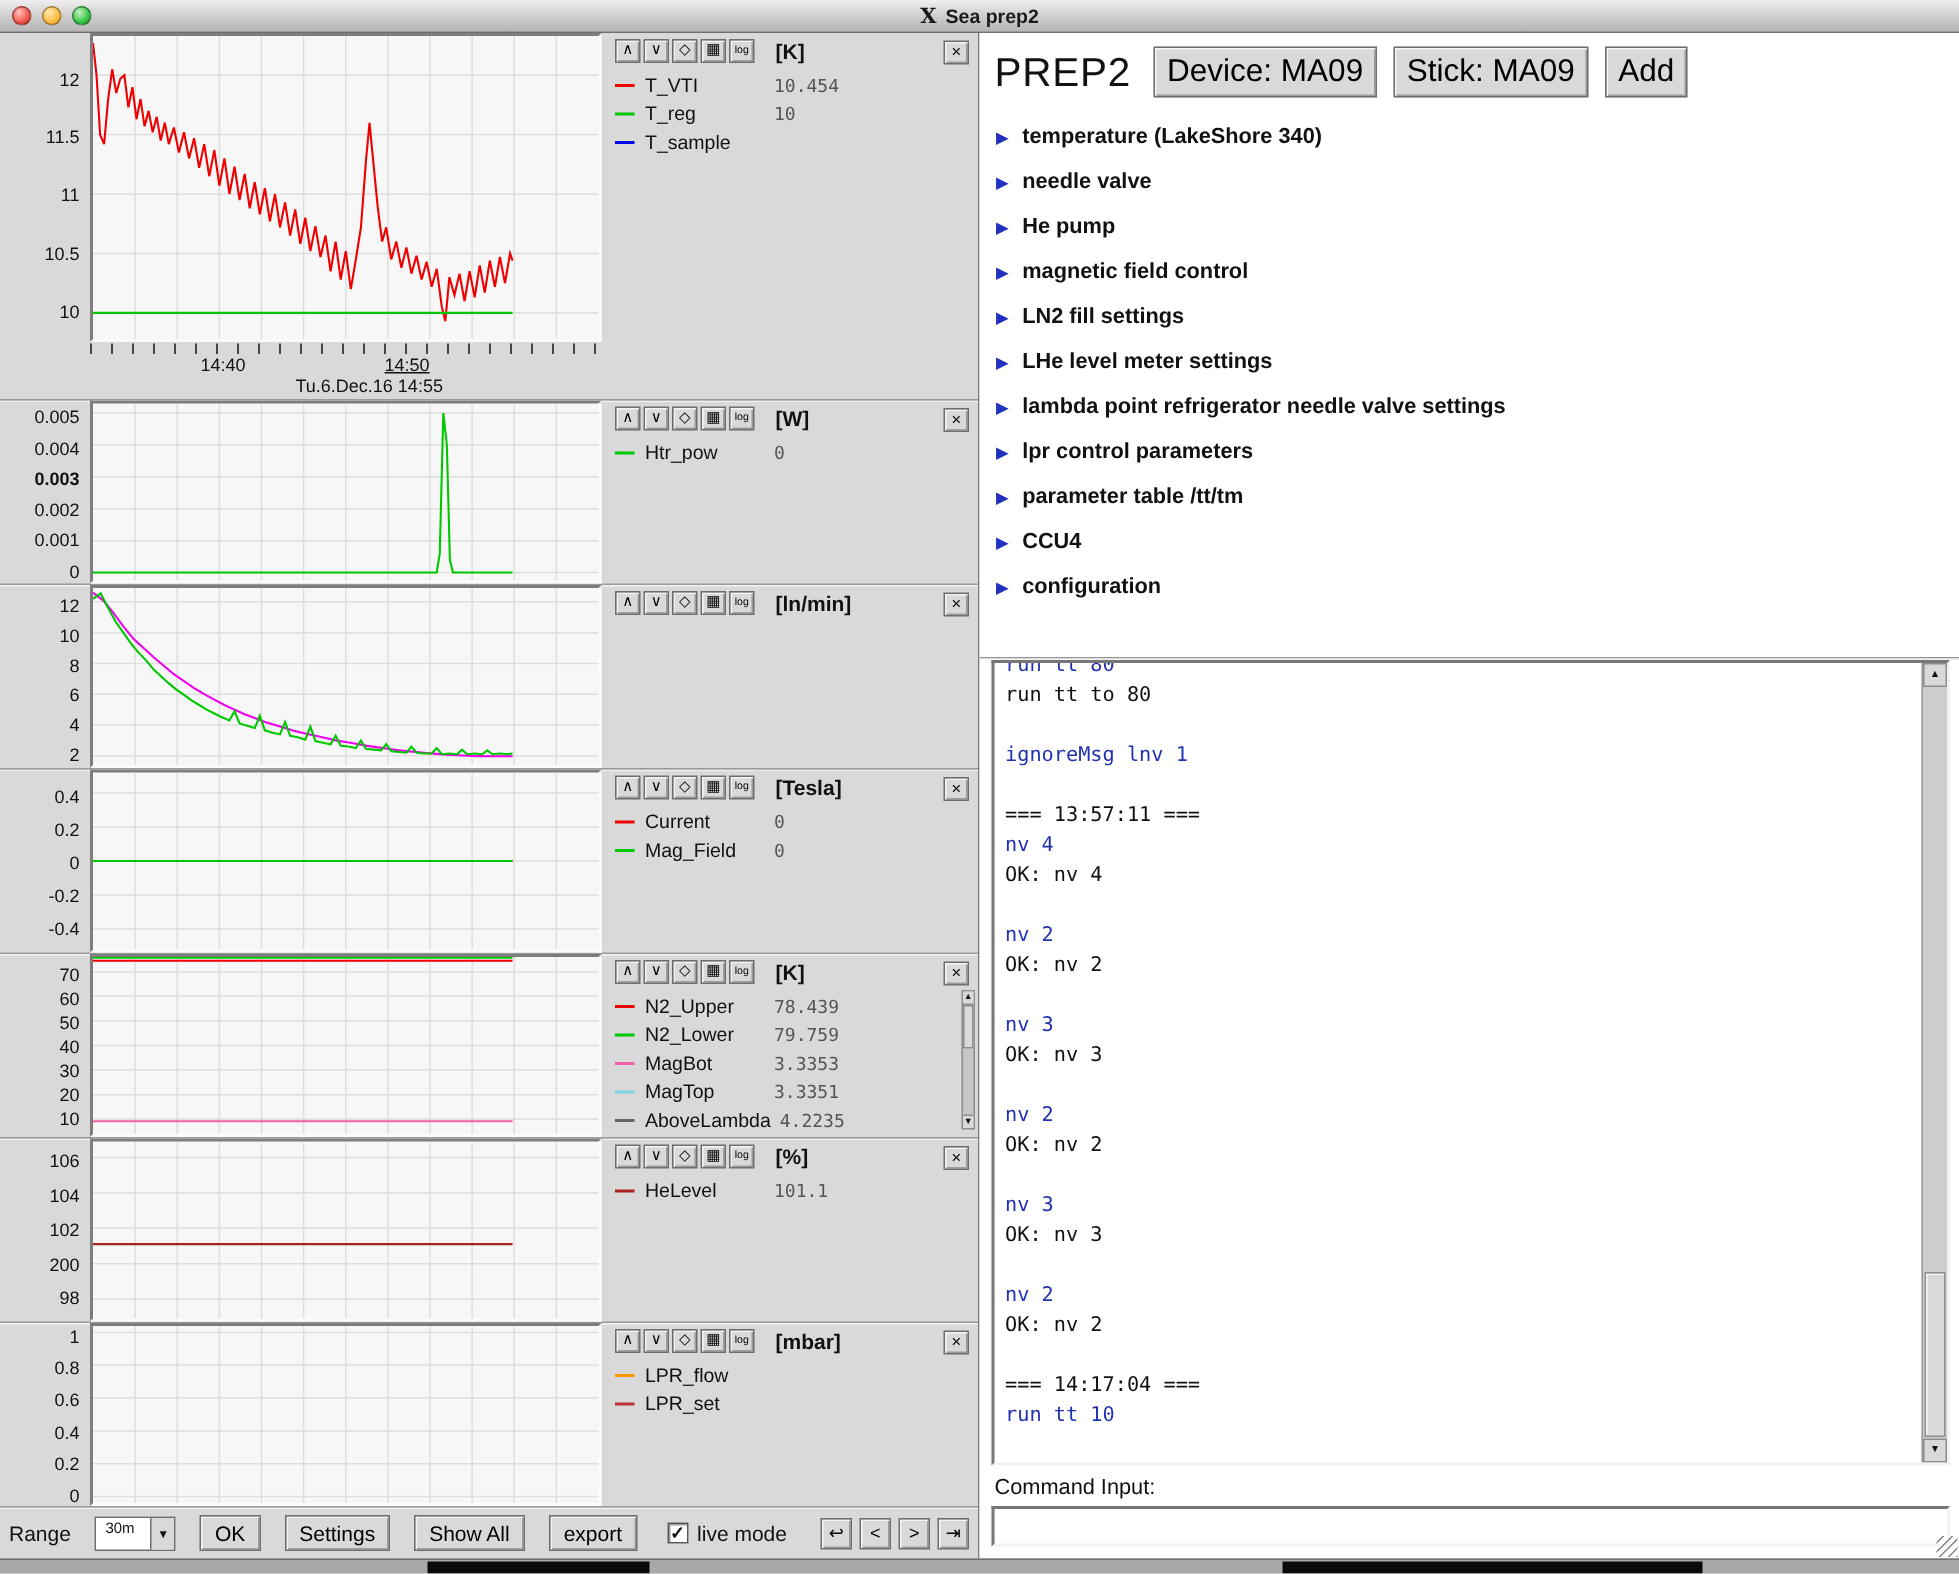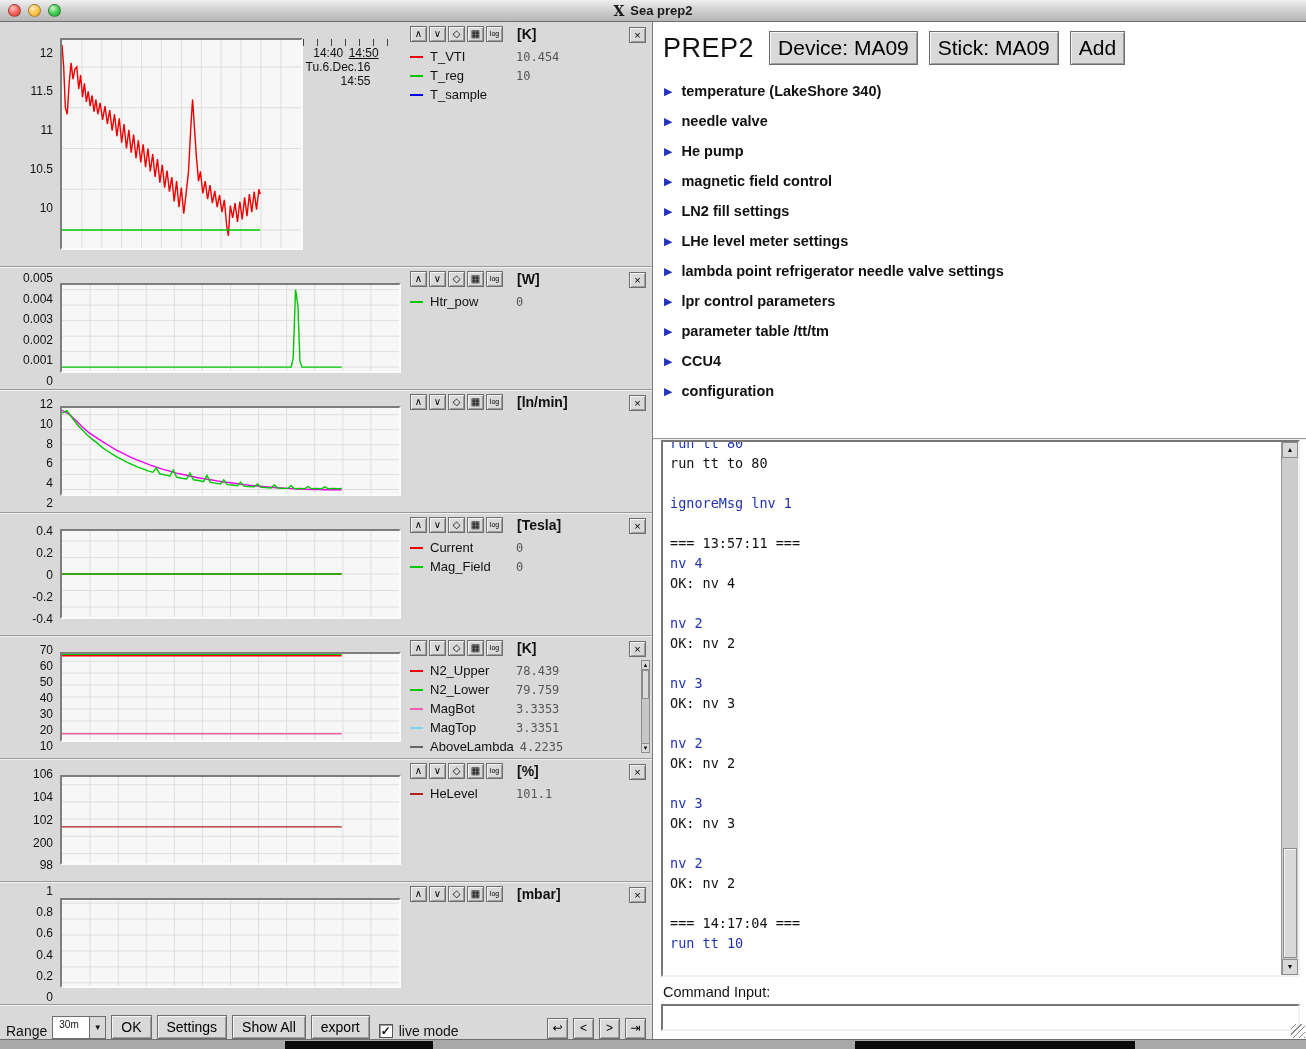--- a/index.html
+++ b/index.html
@@ -19,21 +19,21 @@
 .leftcol{width:653px;border-right:1px solid #7d7d7d;display:flex;flex-direction:column;background:#d9d9d9}
 .rpanel{flex:1;display:flex;flex-direction:column;background:#ffffff}
 
 #charts{display:flex;flex-direction:column}
 .chart-row{display:flex;height:123px;border-top:1px solid #9a9a9a;box-shadow:inset 0 1px 0 #f2f2f2;background:#d9d9d9}
 .chart-row.first{height:244px;border-top:none;box-shadow:none}
 .yaxis{width:60px;position:relative;font-size:12px}
 .yaxis-inner{position:absolute;top:4px;bottom:4px;left:0;right:7px}
 .first .yaxis-inner{bottom:42px}
 .yaxis-inner span{position:absolute;right:0;white-space:nowrap}
-.plotcol{width:341px;display:flex;flex-direction:row;padding:16px 0}
+.plotcol{width:341px;display:flex;flex-direction:column;padding:0 0}
 .plot{flex:1;background:#f7f7f7;border:2px solid;border-color:#7d7d7d #fbfbfb #fbfbfb #7d7d7d;position:relative}
 .plot svg{position:absolute;inset:0;width:100%;height:100%}
 .xaxis{height:38px;font-size:12px}
 .ticksrow{height:7px;margin-top:1px;background:repeating-linear-gradient(90deg,#444 0 1px,transparent 1px 14px)}
 .xlabels{height:14px;position:relative}
 .xlabels span{position:absolute;transform:translateX(-50%);white-space:nowrap}
 .xdate{width:69%;text-align:right;height:14px}
 
 .legend{flex:1;position:relative;padding:4px 4px 0 9px}
 .ltoolbar{display:flex;align-items:center;gap:2px}
@@ -45,21 +45,21 @@
 .srow{display:flex;align-items:center;height:19px;font-size:13px}
 .dash{width:13px;height:2px;margin-right:7px;flex:none}
 .sname{min-width:80px;white-space:nowrap;margin-right:6px}
 .sval{font-family:"DejaVu Sans Mono",monospace;font-size:12px;color:#555;white-space:nowrap}
 .lscroll{position:absolute;right:2px;top:24px;bottom:5px;width:9px;background:#c6c6c6;border:1px solid #8d8d8d;display:flex;flex-direction:column}
 .lsb{height:9px;font-size:6px;line-height:8px;text-align:center;background:#d9d9d9;border-bottom:1px solid #8d8d8d;cursor:default}
 .lsb.down{border-bottom:none;border-top:1px solid #8d8d8d}
 .lstrough{flex:1;position:relative}
 .lsthumb{position:absolute;left:0;right:0;top:0;height:40%;background:#d9d9d9;border:1px solid #8d8d8d}
 
-.bottombar{height:35px;display:flex;align-items:flex-end;gap:5px;padding:0 6px;border-top:1px solid #9a9a9a;box-shadow:inset 0 1px 0 #f2f2f2}
+.bottombar{height:35px;display:flex;align-items:center;gap:16px;padding:0 6px;border-top:1px solid #9a9a9a;box-shadow:inset 0 1px 0 #f2f2f2}
 .rlabel{font-size:14px}
 .combo{display:flex;align-items:stretch;height:23px;border:1px solid #6e6e6e;background:#fff;cursor:default}
 .combo-val{padding:2px 6px 0 6px;min-width:36px;font-size:10px}
 .combo-arrow{width:16px;background:#d9d9d9;border-left:1px solid #6e6e6e;font-size:8px;display:flex;align-items:center;justify-content:center}
 .btn{background:#d9d9d9;border:1px solid #6e6e6e;box-shadow:inset 1px 1px 0 #f4f4f4,inset -1px -1px 0 #9c9c9c;font-size:14px;padding:3px 9px;font-family:inherit;cursor:default;white-space:nowrap}
 .cbwrap{display:flex;align-items:center;gap:6px;margin-left:4px}
 .cb{width:14px;height:14px;background:#fff;border:1px solid #555;box-shadow:inset 1px 1px 0 #9c9c9c;font-size:12px;line-height:12px;text-align:center;font-weight:bold;cursor:default}
 #navbtns{margin-left:auto;display:flex;gap:5px}
 .nbtn{width:21px;height:21px;background:#d9d9d9;border:1px solid #6e6e6e;box-shadow:inset 1px 1px 0 #f4f4f4,inset -1px -1px 0 #9c9c9c;font-size:12px;line-height:17px;text-align:center;padding:0;cursor:default;font-family:inherit}
 
@@ -176,21 +176,21 @@
                 <span class="sval"></span>
               </div>
             </div>
           </div>
         </div>
         <div class="chart-row">
           <div class="yaxis">
             <div class="yaxis-inner">
               <span style="top: calc(5.41% - 6px);">0.005</span>
               <span style="top: calc(23.42% - 6px);">0.004</span>
-              <span style="top: calc(41.44% - 6px);">0.003</span>
+              <span style="top: calc(41.44% - 6px); font-weight: bold;">0.003</span>
               <span style="top: calc(59.46% - 6px);">0.002</span>
               <span style="top: calc(77.48% - 6px);">0.001</span>
               <span style="top: calc(95.5% - 6px);">0</span>
             </div>
           </div>
           <div class="plotcol">
             <div class="plot">
               <svg viewBox="0 0 1000 1000" preserveAspectRatio="none">
                 <line x1="83.33333333333333" y1="0" x2="83.33333333333333" y2="1000" stroke="#dedede" stroke-width="1" vector-effect="non-scaling-stroke"></line>
                 <line x1="166.66666666666666" y1="0" x2="166.66666666666666" y2="1000" stroke="#dedede" stroke-width="1" vector-effect="non-scaling-stroke"></line>
@@ -512,20 +512,32 @@
           <div class="legend">
             <div class="ltoolbar">
               <button class="tbtn">∧</button>
               <button class="tbtn">∨</button>
               <button class="tbtn">◇</button>
               <button class="tbtn">▦</button>
               <button class="tbtn txt">log</button>
               <span class="unit">[mbar]</span>
             </div>
             <button class="closebtn">×</button>
+            <div class="slist">
+              <div class="srow">
+                <span class="dash" style="background: rgb(255, 153, 0);"></span>
+                <span class="sname">LPR_flow</span>
+                <span class="sval"></span>
+              </div>
+              <div class="srow">
+                <span class="dash" style="background: rgb(187, 51, 51);"></span>
+                <span class="sname">LPR_set</span>
+                <span class="sval"></span>
+              </div>
+            </div>
           </div>
         </div>
       </div>
     <div class="bottombar">
       <span class="rlabel">Range</span>
       <div class="combo">
         <span class="combo-val">30m</span>
         <span class="combo-arrow">▼</span>
       </div>
       <button class="btn">OK</button>

